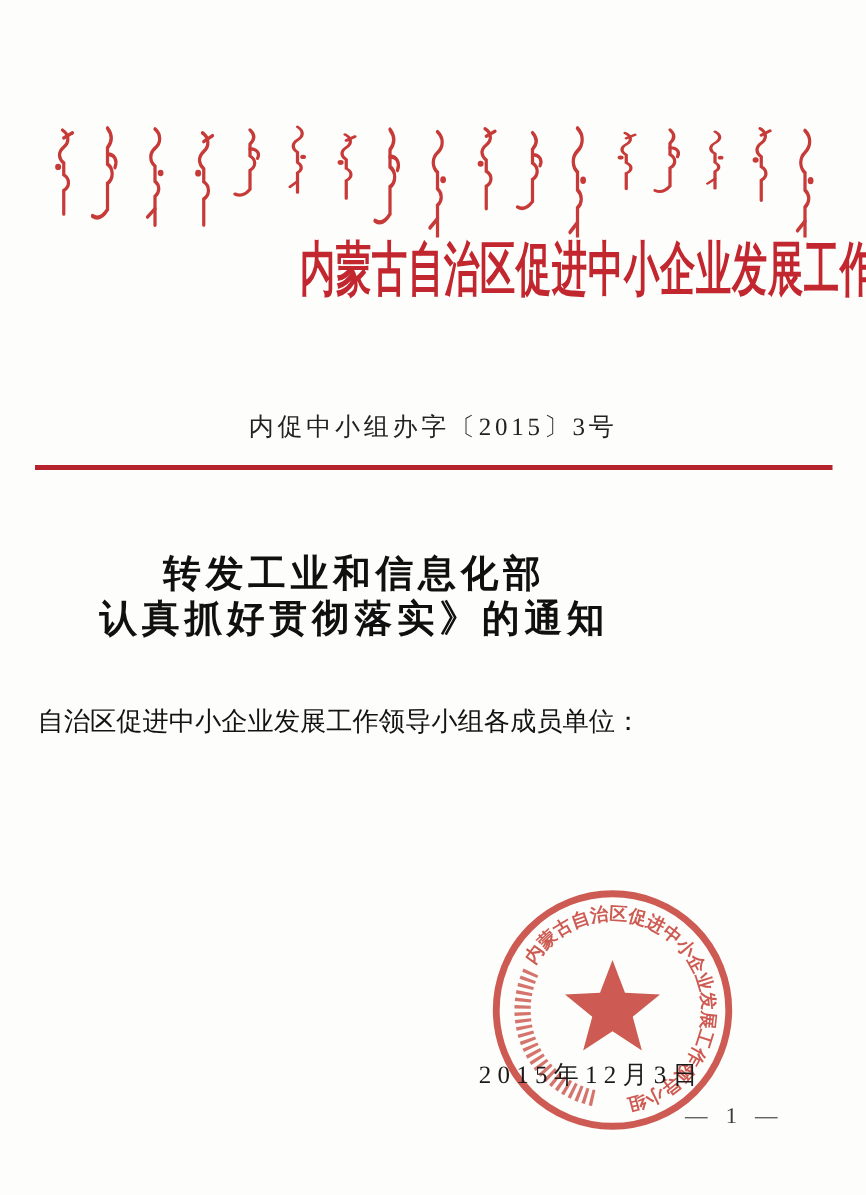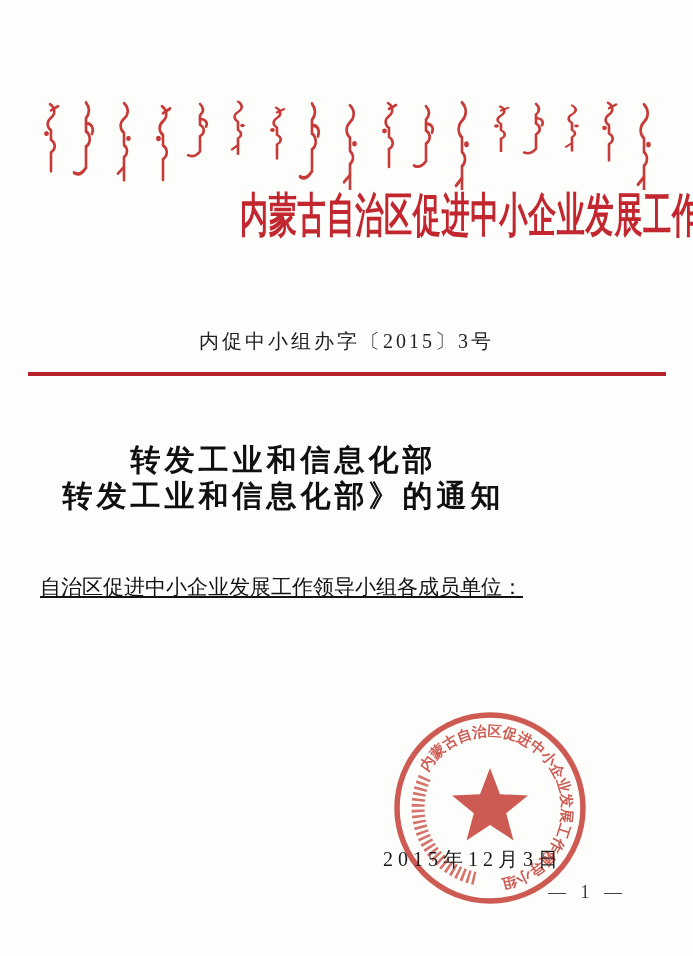--- a/index.html
+++ b/index.html
@@ -31,21 +31,21 @@
   
   .title{
     position:absolute;left:0;top:442px;width:567px;text-align:center;
     font-weight:bold;font-size:30px;line-height:36px;letter-spacing:4px;color:#101010;
   }
   
   .body-text{
     position:absolute;left:30px;top:562px;width:634px;
     font-size:21px;line-height:30.5px;text-align:justify;color:#131313;
   }
-  .body-text p{margin:10px;text-decoration:underline;}
+  .body-text p{margin:0;}
   .body-text .para{text-indent:2em;}
   
   .seal{position:absolute;left:388px;top:706px;opacity:0.88;z-index:2;}
   .seal .ring{fill:none;stroke:#c8453c;stroke-width:5.5;}
   .seal .mongol-arc{fill:none;stroke:#c8453c;stroke-width:13;stroke-dasharray:2.6 2.9;opacity:.85;}
   .seal .ring-text{fill:#c8453c;font-size:14.5px;font-weight:bold;
     font-family:"Liberation Serif","DejaVu Serif",serif;}
   .seal .star{fill:#c8453c;}
   
   .issue-date{
@@ -102,21 +102,21 @@
   <div class="org-wrap">
     <div class="org-line">内蒙古自治区促进中小企业发展工作领导小组办公室文件</div>
   </div>
 
   <div class="doc-number">内促中小组办字〔2015〕3号</div>
 
   <div class="red-rule"></div>
 
   <div class="title">
     <div>转发工业和信息化部</div>
-    <div>转发工业和信息化部》的通知</div>
+    <div>认真抓好贯彻落实》的通知</div>
   </div>
 
   <div class="body-text">
     <p class="salutation">自治区促进中小企业发展工作领导小组各成员单位：</p>
   </div>
 
   <svg class="seal" width="204" height="204" viewBox="0 0 204 204">
     <defs>
       <path id="sealTextArc" d="M 39.65,66 A 72,72 0 1 1 114.5,172.9" fill="none"></path>
     </defs>

